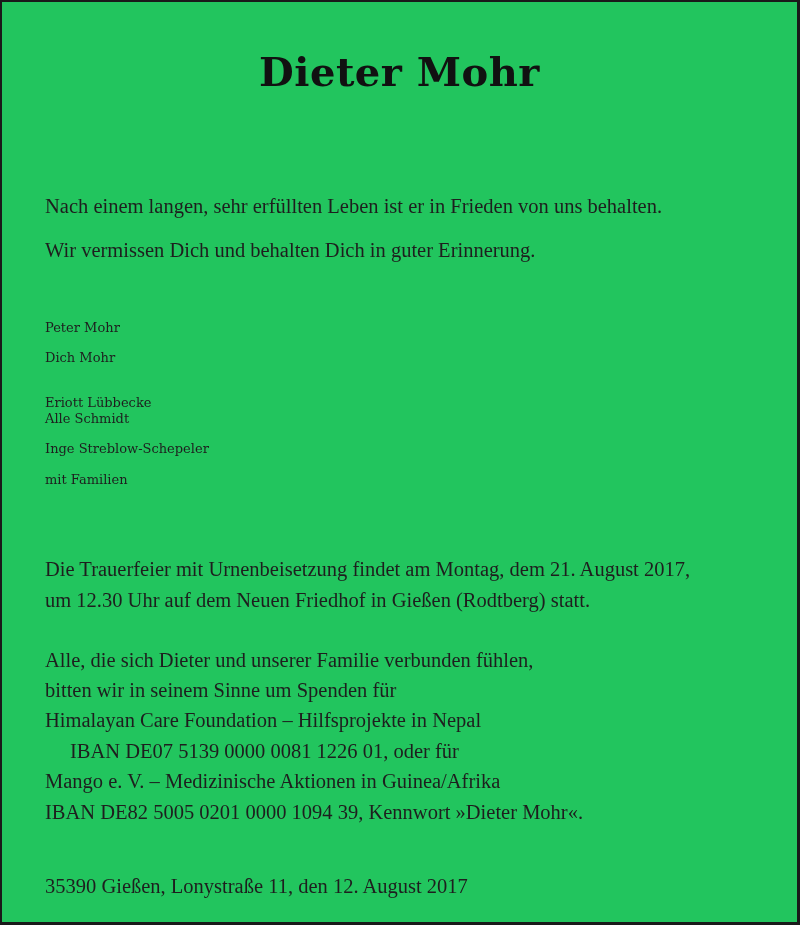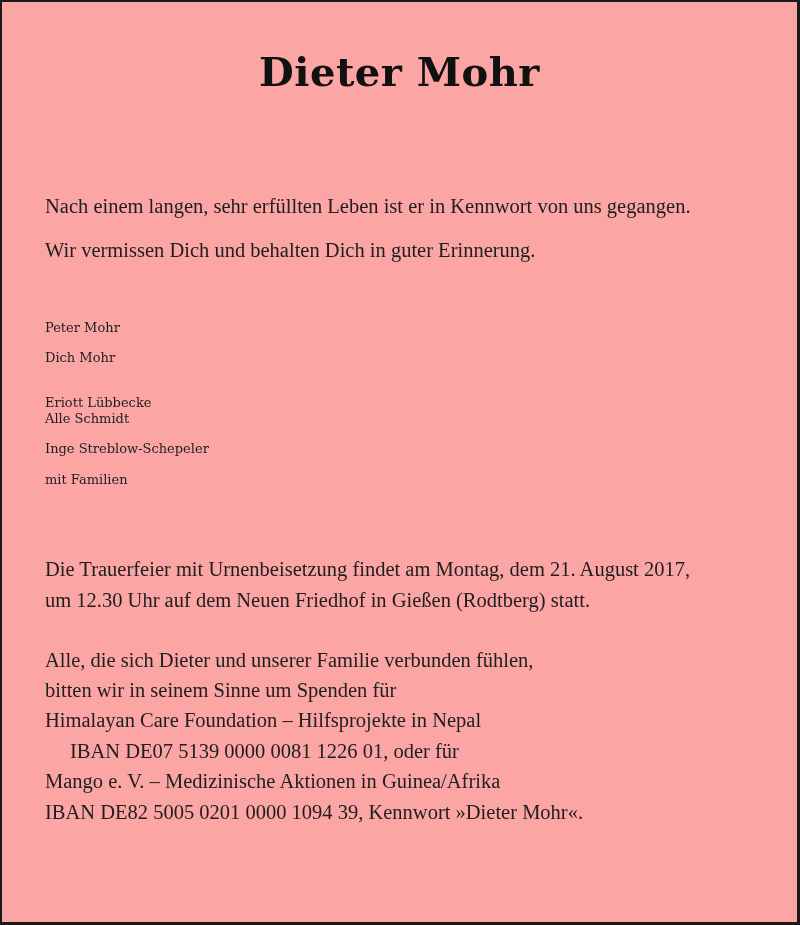--- a/index.html
+++ b/index.html
@@ -16,21 +16,21 @@
     .notice {
       position: absolute;
       left: 0;
       top: 0;
       width: 800px;
       height: 925px;
       box-sizing: border-box;
       border: 2px solid #1a1a1a;
       border-right-width: 3px;
       border-bottom-width: 3px;
-      background: #fca5a5;
+      background: #22c55e;
       color: #1c1c1c;
       font-family: "DejaVu Serif", serif;
     }
     .title {
       position: absolute;
       left: 0;
       width: 100%;
       top: 44px;
       text-align: center;
       font-family: "DejaVu Serif", serif;
@@ -67,21 +67,21 @@
   </style>
 </head>
 <body>
 
 <div class="notice">
 
   <h1 class="title">Dieter Mohr</h1>
 
 
   <div>
-    <div class="line" style="top:189px;">Nach einem langen, sehr erfüllten Leben ist er in Kennwort von uns gegangen.</div>
+    <div class="line" style="top:189px;">Nach einem langen, sehr erfüllten Leben ist er in Frieden von uns behalten.</div>
     <div class="line" style="top:233px;">Wir vermissen Dich und behalten Dich in guter Erinnerung.</div>
   </div>
 
   <div class="names">
     <div class="line" style="top:311px;">Peter Mohr</div>
     <div class="line" style="top:341px;">Dich Mohr</div>
     <div class="line" style="top:350px;margin-top:36px;">Eriott Lübbecke</div>
     <div class="line" style="top:402px;">Alle Schmidt</div>
     <div class="line" style="top:432px;">Inge Streblow-Schepeler</div>
     <div class="line" style="top:463px;">mit Familien</div>
@@ -94,14 +94,15 @@
 
   <div>
     <div class="line" style="top:643px;">Alle, die sich Dieter und unserer Familie verbunden fühlen,</div>
     <div class="line" style="top:673px;">bitten wir in seinem Sinne um Spenden für</div>
     <div class="line" style="top:703px;">Himalayan Care Foundation – Hilfsprojekte in Nepal</div>
     <div class="line" style="top:734px;margin-left:25px;">IBAN DE07 5139 0000 0081 1226 01, oder für</div>
     <div class="line" style="top:764px;">Mango e. V. – Medizinische Aktionen in Guinea/Afrika</div>
     <div class="line" style="top:795px;">IBAN DE82 5005 0201 0000 1094 39, Kennwort »Dieter Mohr«.</div>
   </div>
 
+  <div class="line" style="top:869px;">35390 Gießen, Lonystraße 11, den 12. August 2017</div>
 
 </div>
 
 </body></html>

